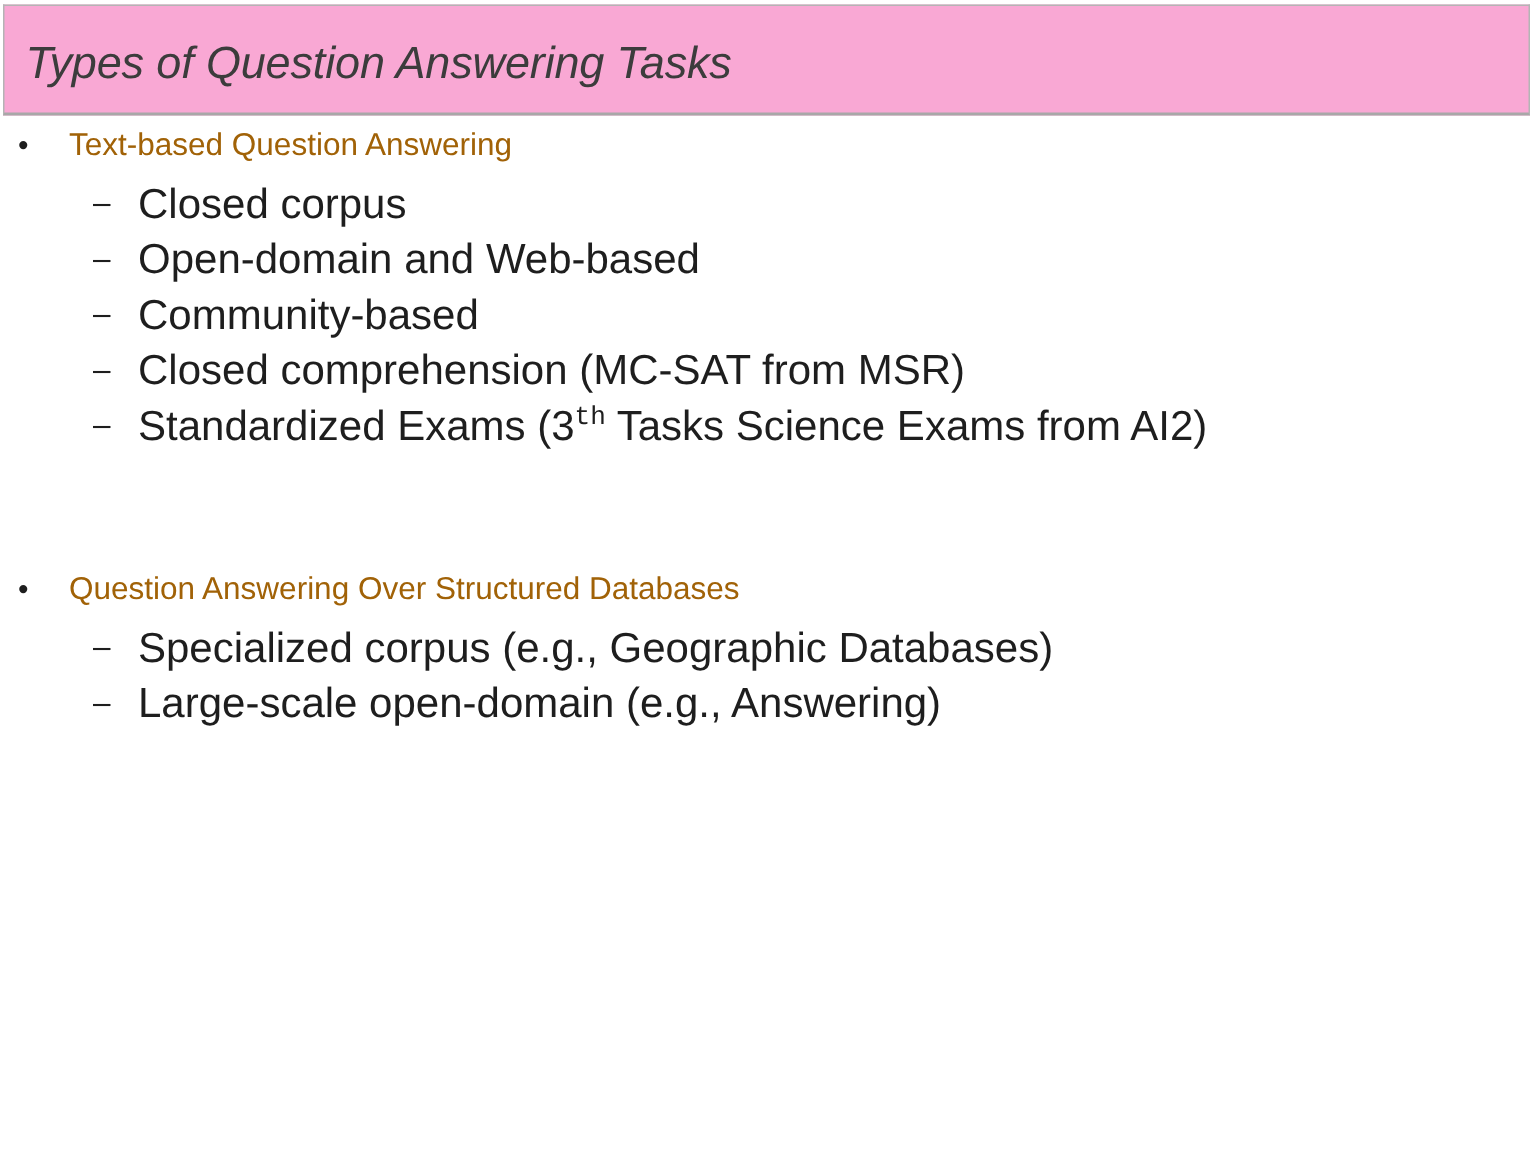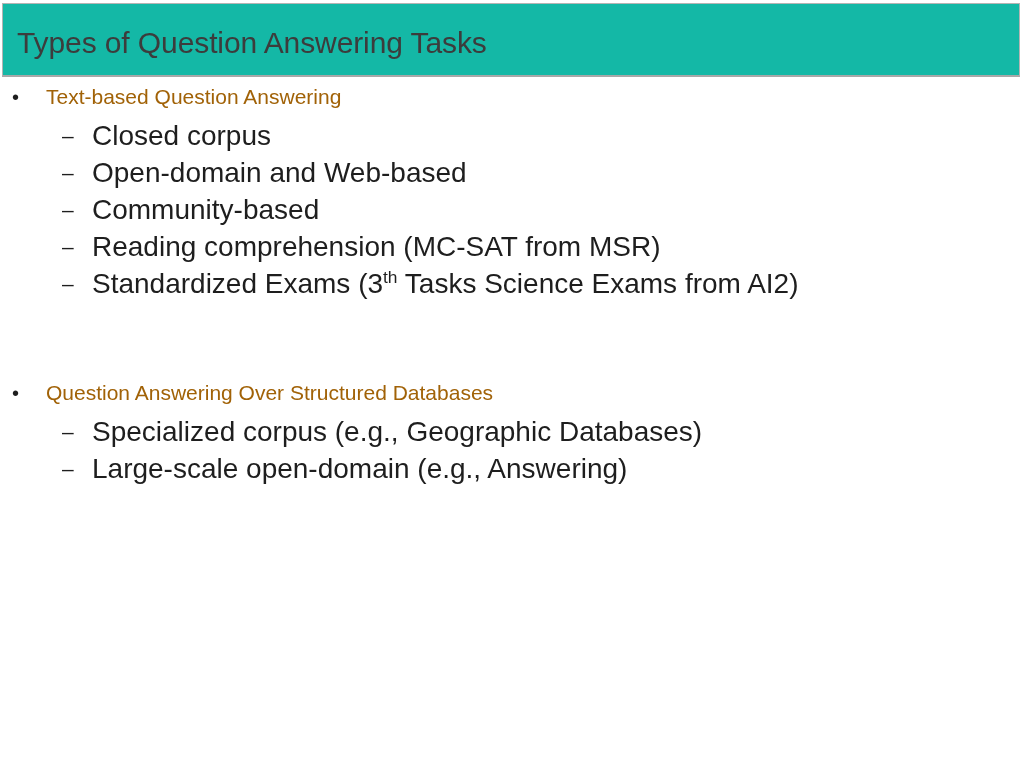--- a/index.html
+++ b/index.html
@@ -21,24 +21,25 @@
     background: #ffffff;
   }
 
   
   .title-bar {
     position: absolute;
     left: 2px;
     top: 3px;
     width: 1018px;
     height: 74px;
-    background: #14b8a6;
+    background: #f9a8d4;
     border: 1px solid #b4b4b4;
     border-bottom: 2px solid #a8a8a8;
     box-sizing: border-box;
+    font-style: italic;
   }
   .title-text {
     position: absolute;
     left: 14px;
     top: 21px;
     font-size: 30px;
     line-height: 36px;
     letter-spacing: -0.1px;
     color: #3c3c3c;
     font-weight: 400;
@@ -104,20 +105,21 @@
     display: block;
     font-size: 28px;
     line-height: 37px;
     color: #1e1e1e;
     white-space: nowrap;
   }
   .bullet-l2 .label sup {
     font-size: 0.62em;
     vertical-align: super;
     line-height: 0;
+    font-family: Liberation Mono, monospace;
   }
 </style>
 </head>
 <body>
 
 <div class="slide">
 
   <div class="title-bar">
     <div class="title-text">Types of Question Answering Tasks</div>
   </div>
@@ -140,21 +142,21 @@
         <span class="label">Open-domain and Web-based</span>
       </div>
 
       <div class="bullet-l2">
         <span class="marker">–</span>
         <span class="label">Community-based</span>
       </div>
 
       <div class="bullet-l2">
         <span class="marker">–</span>
-        <span class="label">Reading comprehension (MC-SAT from MSR)</span>
+        <span class="label">Closed comprehension (MC-SAT from MSR)</span>
       </div>
 
       <div class="bullet-l2">
         <span class="marker">–</span>
         <span class="label"><span>Standardized Exams (3</span><sup>th</sup><span> Tasks Science Exams from AI2)</span></span>
       </div>
     </div>
 
     <div class="group group-2">
       <div class="bullet-l1">

